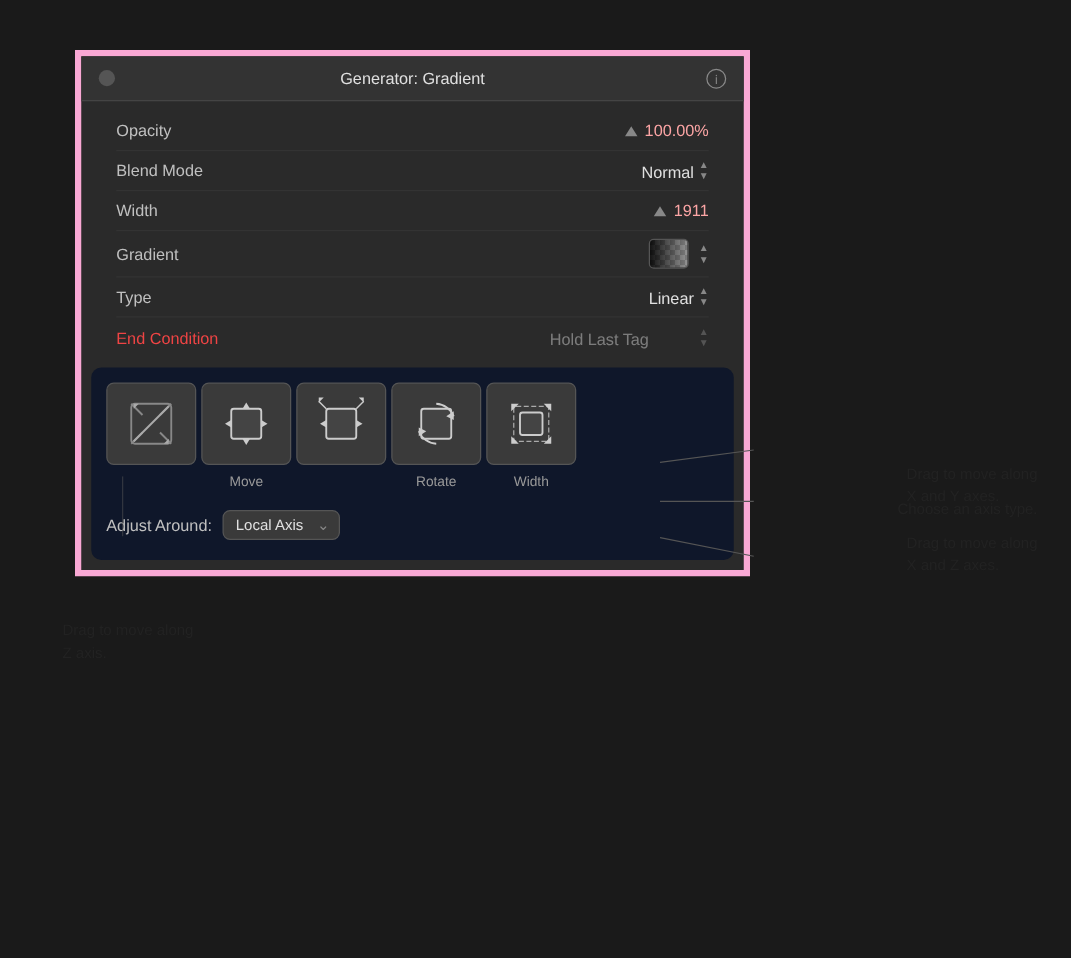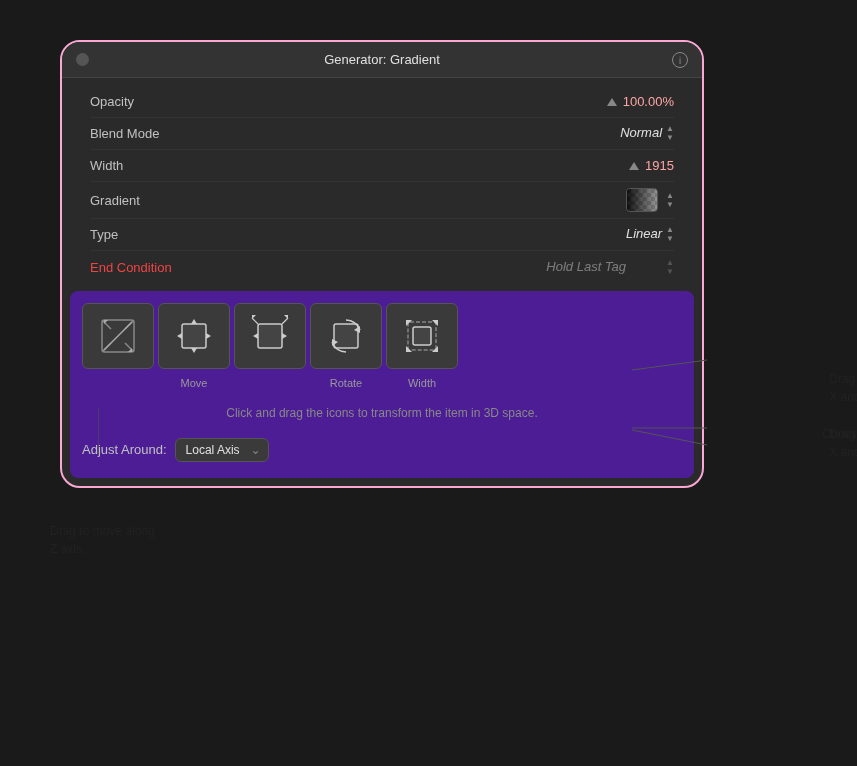--- a/index.html
+++ b/index.html
@@ -10,24 +10,24 @@
       width: 857px;
       min-height: 766px;
       display: flex;
       align-items: flex-start;
       justify-content: flex-start;
       padding: 40px 60px;
     }
 
     .panel {
       background: #2a2a2a;
-      border-radius: 20px;
-      width: 644px;
+      border-radius: 0;
+      width: 540px;
       overflow: hidden;
-      border: 2px solid #f9a8d4;
+      border: 5px solid #f9a8d4;
       position: relative;
     }
 
     .titlebar {
       background: #333;
       display: flex;
       align-items: center;
       justify-content: center;
       padding: 10px 16px;
       position: relative;
@@ -94,25 +94,24 @@
     .prop-value {
       font-size: 13px;
       color: #e0e0e0;
       display: flex;
       align-items: center;
       gap: 6px;
     }
 
     .blend-select {
       display: flex;
-      align-items: flex-start;
+      align-items: flex-end;
       gap: 4px;
       font-size: 13px;
       color: #e0e0e0;
-      font-style: italic;
     }
 
     .chevron-updown {
       display: flex;
       flex-direction: column;
       gap: 1px;
       color: #888;
       font-size: 8px;
       line-height: 1;
     }
@@ -141,21 +140,21 @@
     }
 
     .gradient-swatch::after {
       content: '';
       position: absolute;
       inset: 0;
       background: linear-gradient(to right, rgba(0,0,0,0.8), rgba(255,255,255,0.3));
     }
 
     .transform-section {
-      background: #4c1d95;
+      background: #0f172a;
       border-radius: 8px;
       padding: 12px;
       margin: 8px 0;
     }
 
     .transform-buttons {
       display: flex;
       gap: 4px;
       margin-bottom: 8px;
     }
@@ -282,21 +281,21 @@
               <span>▲</span>
               <span>▼</span>
             </div>
           </div>
         </div>
 
         <div class="prop-row">
           <span class="prop-label">Width</span>
           <div class="prop-value">
             <div class="triangle-up"></div>
-            <span class="prop-number">1915</span>
+            <span class="prop-number">1911</span>
           </div>
         </div>
 
 
         <div class="prop-row">
           <span class="prop-label">Gradient</span>
           <div class="gradient-row">
             <div class="gradient-swatch"></div>
             <div class="chevron-updown">
               <span>▲</span>
@@ -400,21 +399,20 @@
         </div>
 
         <div style="display:flex; gap:4px; padding: 0 0 8px; font-size:11px; color:#999;">
           <div style="width:72px; text-align:center;"></div>
           <div style="width:72px; text-align:center;">Move</div>
           <div style="width:72px; text-align:center;"></div>
           <div style="width:72px; text-align:center;">Rotate</div>
           <div style="width:72px; text-align:center;">Width</div>
         </div>
 
-        <div class="transform-hint">Click and drag the icons to transform the item in 3D space.</div>
 
         <div class="adjust-row">
           <span class="adjust-label">Adjust Around:</span>
           <div class="select-wrapper">
             <select class="adjust-select">
               <option>Local Axis</option>
               <option>World Axis</option>
               <option>View Axis</option>
             </select>
           </div>

